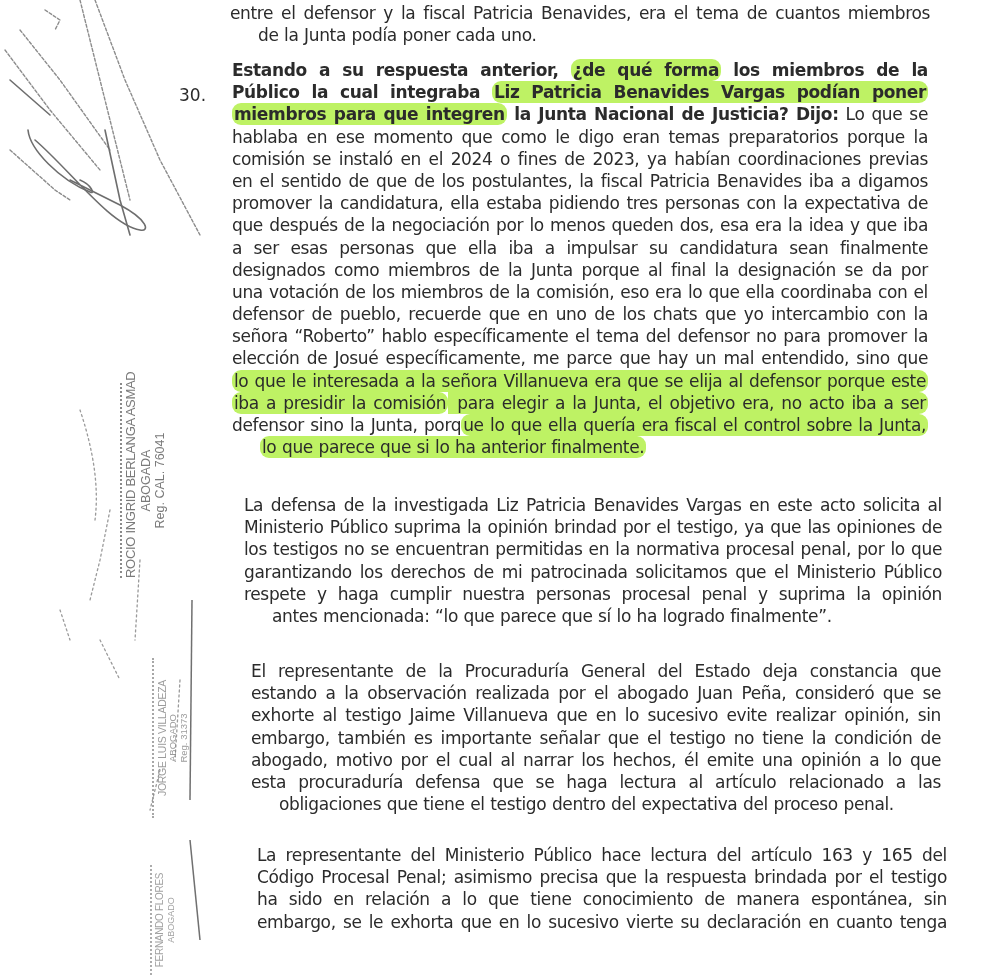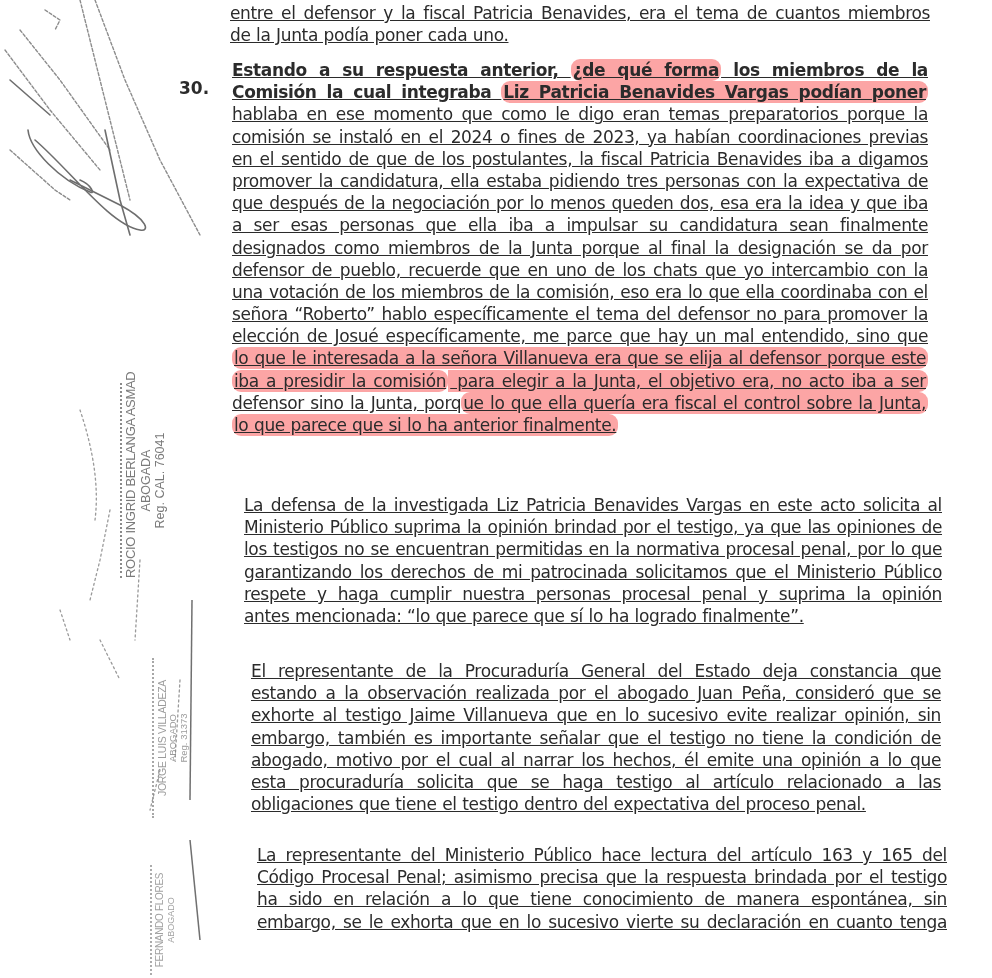--- a/index.html
+++ b/index.html
@@ -29,30 +29,30 @@
   .stamp2 .role, .stamp2 .reg { font-size: 9.5px; }
   .stamp3 { left: 150px; top: 975px; width: 110px; opacity: .7; }
   .stamp3 .name { font-size: 10px; }
   .stamp3 .role { font-size: 9px; }
 
   
   .text-block {
     position: absolute; font-size: 17px; line-height: 22.2px;
     text-align: justify; letter-spacing: -0.35px; word-spacing: 0.5px;
   }
-  .text-block .line { display: block; height: 22.2px; white-space: nowrap; text-align-last: justify; text-decoration: underline; }
-  .text-block .line.last { text-align-last: left; }
+  .text-block .line { display: block; height: 22.2px; white-space: nowrap; text-align-last: justify; }
+  .text-block .line.last { text-align-last: left; margin-left: 28px; }
   .b { font-weight: bold; }
   .hl {
-    background: #fca5a5;
+    background: #bef264;
     border-radius: 9px;
     padding: 1px 2px;
     box-decoration-break: clone; -webkit-box-decoration-break: clone;
   }
-  .item-number { position: absolute; left: 179px; top: 78px; font-weight: bold; font-size: 17px; }
+  .item-number { position: absolute; left: 179px; top: 85px; font-weight: normal; font-size: 17px; }
 
   .intro { left: 230px; top: 2px; width: 700px; }
   .q30 { left: 232px; top: 59px; width: 696px; }
   .p1 { left: 244px; top: 494px; width: 698px; }
   .p2 { left: 251px; top: 660px; width: 690px; }
   .p3 { left: 257px; top: 844px; width: 690px; }
 </style>
 </head>
 <body>
 
@@ -112,30 +112,31 @@
 
   <div class="text-block intro">
     <span class="line">entre el defensor y la fiscal Patricia Benavides, era el tema de cuantos miembros</span>
     <span class="line last">de la Junta podía poner cada uno.</span>
   </div>
 
   <div class="item-number">30.</div>
 
   <div class="text-block q30">
     <span class="line b"><span>Estando a su respuesta anterior, </span><span class="hl">¿de qué forma</span><span> los miembros de la</span></span>
-    <span class="line b"><span>Comisión la cual integraba </span><span class="hl">Liz Patricia Benavides Vargas podían poner</span></span>
+    <span class="line b"><span>Público la cual integraba </span><span class="hl">Liz Patricia Benavides Vargas podían poner</span></span>
+    <span class="line"><span class="b hl">miembros para que integren</span><span class="b"> la Junta Nacional de Justicia? Dijo:</span><span> Lo que se</span></span>
     <span class="line">hablaba en ese momento que como le digo eran temas preparatorios porque la</span>
     <span class="line">comisión se instaló en el 2024 o fines de 2023, ya habían coordinaciones previas</span>
     <span class="line">en el sentido de que de los postulantes, la fiscal Patricia Benavides iba a digamos</span>
     <span class="line">promover la candidatura, ella estaba pidiendo tres personas con la expectativa de</span>
     <span class="line">que después de la negociación por lo menos queden dos, esa era la idea y que iba</span>
     <span class="line">a ser esas personas que ella iba a impulsar su candidatura sean finalmente</span>
     <span class="line">designados como miembros de la Junta porque al final la designación se da por</span>
+    <span class="line">una votación de los miembros de la comisión, eso era lo que ella coordinaba con el</span>
     <span class="line">defensor de pueblo, recuerde que en uno de los chats que yo intercambio con la</span>
-    <span class="line">una votación de los miembros de la comisión, eso era lo que ella coordinaba con el</span>
     <span class="line">señora “Roberto” hablo específicamente el tema del defensor no para promover la</span>
     <span class="line">elección de Josué específicamente, me parce que hay un mal entendido, sino que</span>
     <span class="line"><span class="hl">lo que le interesada a la señora Villanueva era que se elija al defensor porque este</span></span>
     <span class="line"><span class="hl">iba a presidir la comisión</span><span class="hl" style="border-radius:0 9px 9px 0"> para elegir a la Junta, el objetivo era, no acto iba a ser</span></span>
     <span class="line"><span>defensor sino la Junta, porq</span><span class="hl">ue lo que ella quería era fiscal el control sobre la Junta,</span></span>
     <span class="line last"><span class="hl">lo que parece que si lo ha anterior finalmente.</span></span>
   </div>
 
   <div class="text-block p1">
     <span class="line">La defensa de la investigada Liz Patricia Benavides Vargas en este acto solicita al</span>
@@ -145,21 +146,21 @@
     <span class="line">respete y haga cumplir nuestra personas procesal penal y suprima la opinión</span>
     <span class="line last">antes mencionada: “lo que parece que sí lo ha logrado finalmente”.</span>
   </div>
 
   <div class="text-block p2">
     <span class="line">El representante de la Procuraduría General del Estado deja constancia que</span>
     <span class="line">estando a la observación realizada por el abogado Juan Peña, consideró que se</span>
     <span class="line">exhorte al testigo Jaime Villanueva que en lo sucesivo evite realizar opinión, sin</span>
     <span class="line">embargo, también es importante señalar que el testigo no tiene la condición de</span>
     <span class="line">abogado, motivo por el cual al narrar los hechos, él emite una opinión a lo que</span>
-    <span class="line">esta procuraduría solicita que se haga testigo al artículo relacionado a las</span>
+    <span class="line">esta procuraduría defensa que se haga lectura al artículo relacionado a las</span>
     <span class="line last">obligaciones que tiene el testigo dentro del expectativa del proceso penal.</span>
   </div>
 
   <div class="text-block p3">
     <span class="line">La representante del Ministerio Público hace lectura del artículo 163 y 165 del</span>
     <span class="line">Código Procesal Penal; asimismo precisa que la respuesta brindada por el testigo</span>
     <span class="line">ha sido en relación a lo que tiene conocimiento de manera espontánea, sin</span>
     <span class="line">embargo, se le exhorta que en lo sucesivo vierte su declaración en cuanto tenga</span>
   </div>
 

